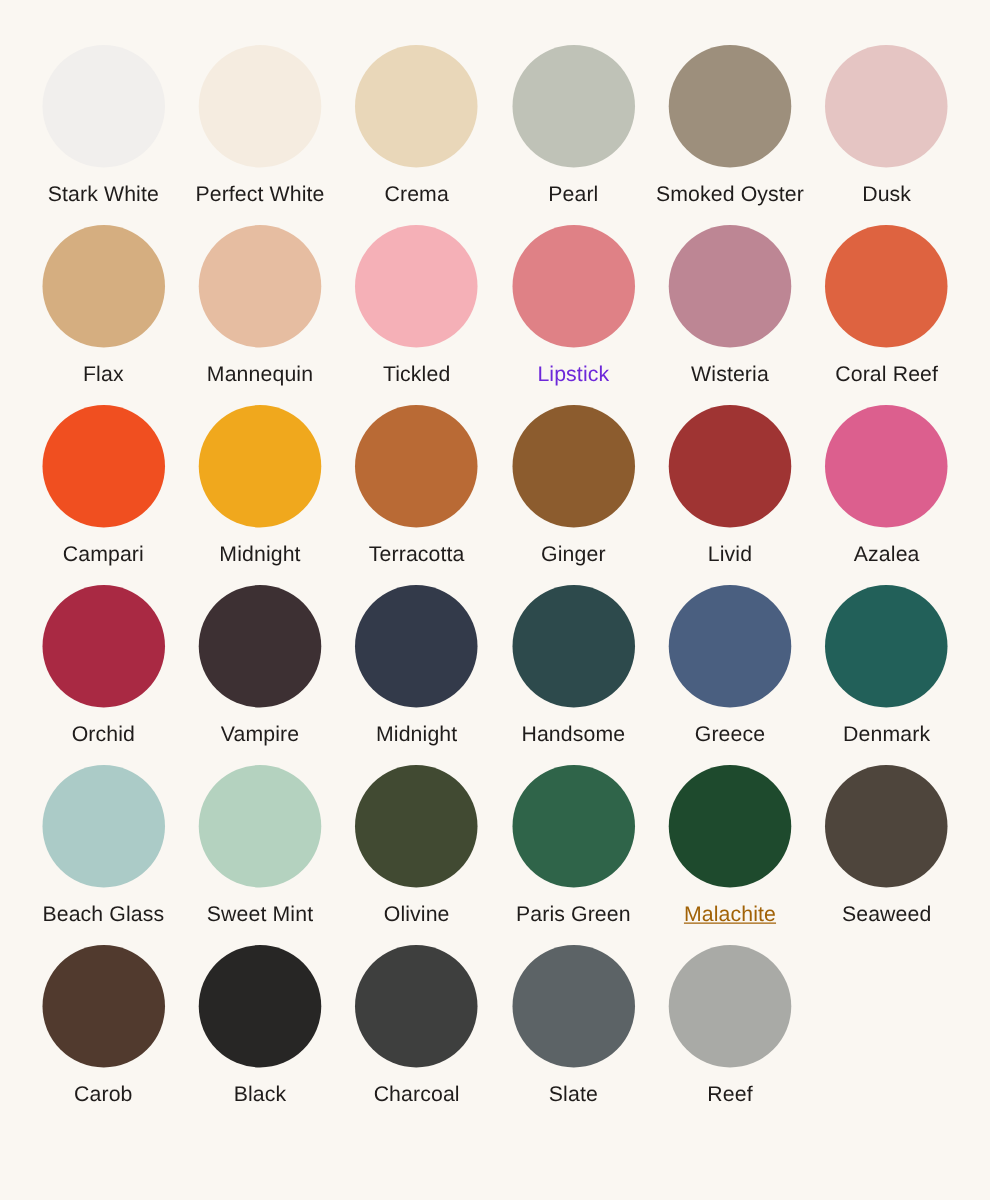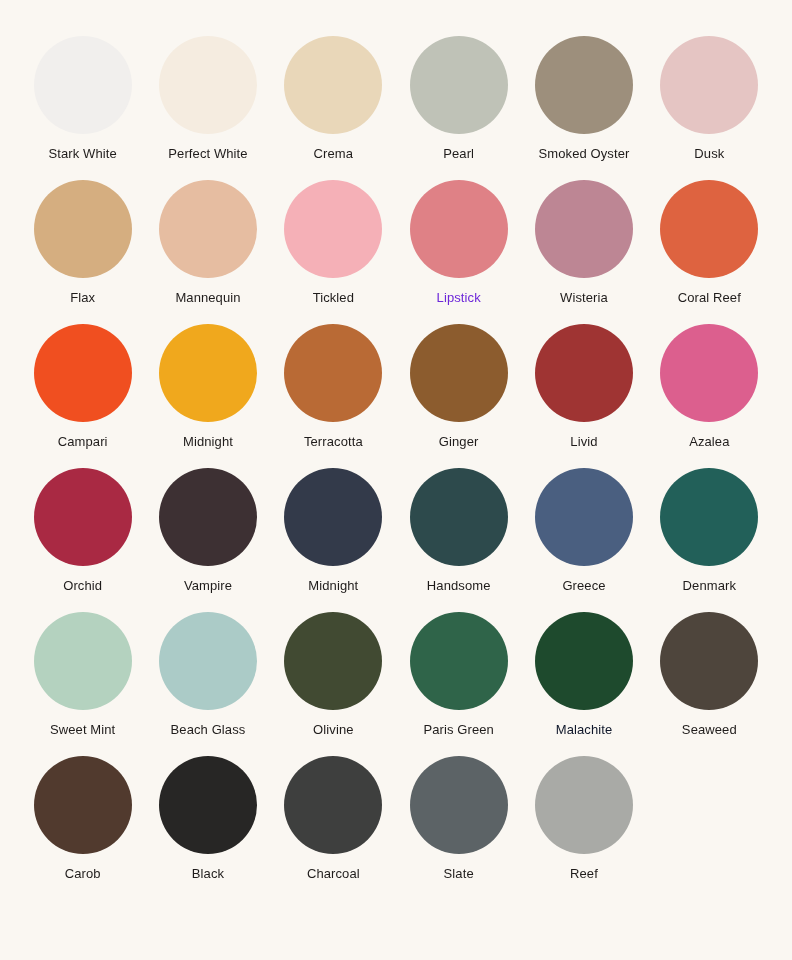--- a/index.html
+++ b/index.html
@@ -38,21 +38,21 @@
   }
   .swatch-disc {
     width: 98px;
     height: 98px;
     border-radius: 50%;
     display: block;
     box-shadow: 0 0 0 0 rgba(0,0,0,0);
   }
   .swatch-label {
     margin-top: 13px;
-    font-size: 13px;
+    font-size: 17px;
     line-height: 1;
     color: #1f1c1b;
     text-align: center;
     letter-spacing: 0.1px;
     white-space: nowrap;
     font-family: "Liberation Sans", "DejaVu Sans", sans-serif;
   }
 </style>
 </head>
 <body style="background: rgb(250, 247, 242);">
@@ -149,38 +149,38 @@
       </div>
       <div class="swatch-cell">
         <div class="swatch-disc" style="background: rgb(74, 95, 128);"></div>
         <div class="swatch-label" style="color: rgb(31, 28, 27);">Greece</div>
       </div>
       <div class="swatch-cell">
         <div class="swatch-disc" style="background: rgb(34, 96, 89);"></div>
         <div class="swatch-label" style="color: rgb(31, 28, 27);">Denmark</div>
       </div>
       <div class="swatch-cell">
+        <div class="swatch-disc" style="background: rgb(171, 203, 199);"></div>
+        <div class="swatch-label" style="color: rgb(31, 28, 27);">Beach Glass</div>
+      </div>
+      <div class="swatch-cell">
         <div class="swatch-disc" style="background: rgb(180, 210, 191);"></div>
         <div class="swatch-label" style="color: rgb(31, 28, 27);">Sweet Mint</div>
       </div>
       <div class="swatch-cell">
-        <div class="swatch-disc" style="background: rgb(171, 203, 199);"></div>
-        <div class="swatch-label" style="color: rgb(31, 28, 27);">Beach Glass</div>
-      </div>
-      <div class="swatch-cell">
         <div class="swatch-disc" style="background: rgb(65, 74, 50);"></div>
         <div class="swatch-label" style="color: rgb(31, 28, 27);">Olivine</div>
       </div>
       <div class="swatch-cell">
         <div class="swatch-disc" style="background: rgb(47, 100, 73);"></div>
         <div class="swatch-label" style="color: rgb(31, 28, 27);">Paris Green</div>
       </div>
       <div class="swatch-cell">
         <div class="swatch-disc" style="background: rgb(30, 74, 45);"></div>
-        <div class="swatch-label" style="color: #0f172a;">Malachite</div>
+        <div class="swatch-label" style="color: #a16207; text-decoration: underline;">Malachite</div>
       </div>
       <div class="swatch-cell">
         <div class="swatch-disc" style="background: rgb(78, 69, 60);"></div>
         <div class="swatch-label" style="color: rgb(31, 28, 27);">Seaweed</div>
       </div>
       <div class="swatch-cell">
         <div class="swatch-disc" style="background: rgb(81, 58, 46);"></div>
         <div class="swatch-label" style="color: rgb(31, 28, 27);">Carob</div>
       </div>
       <div class="swatch-cell">

